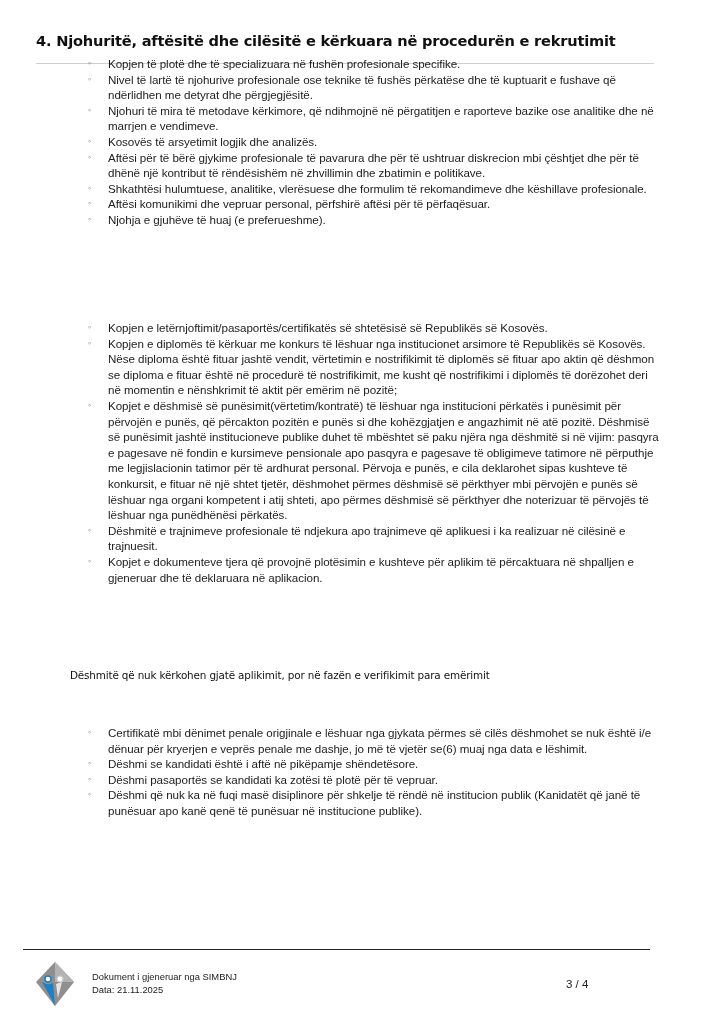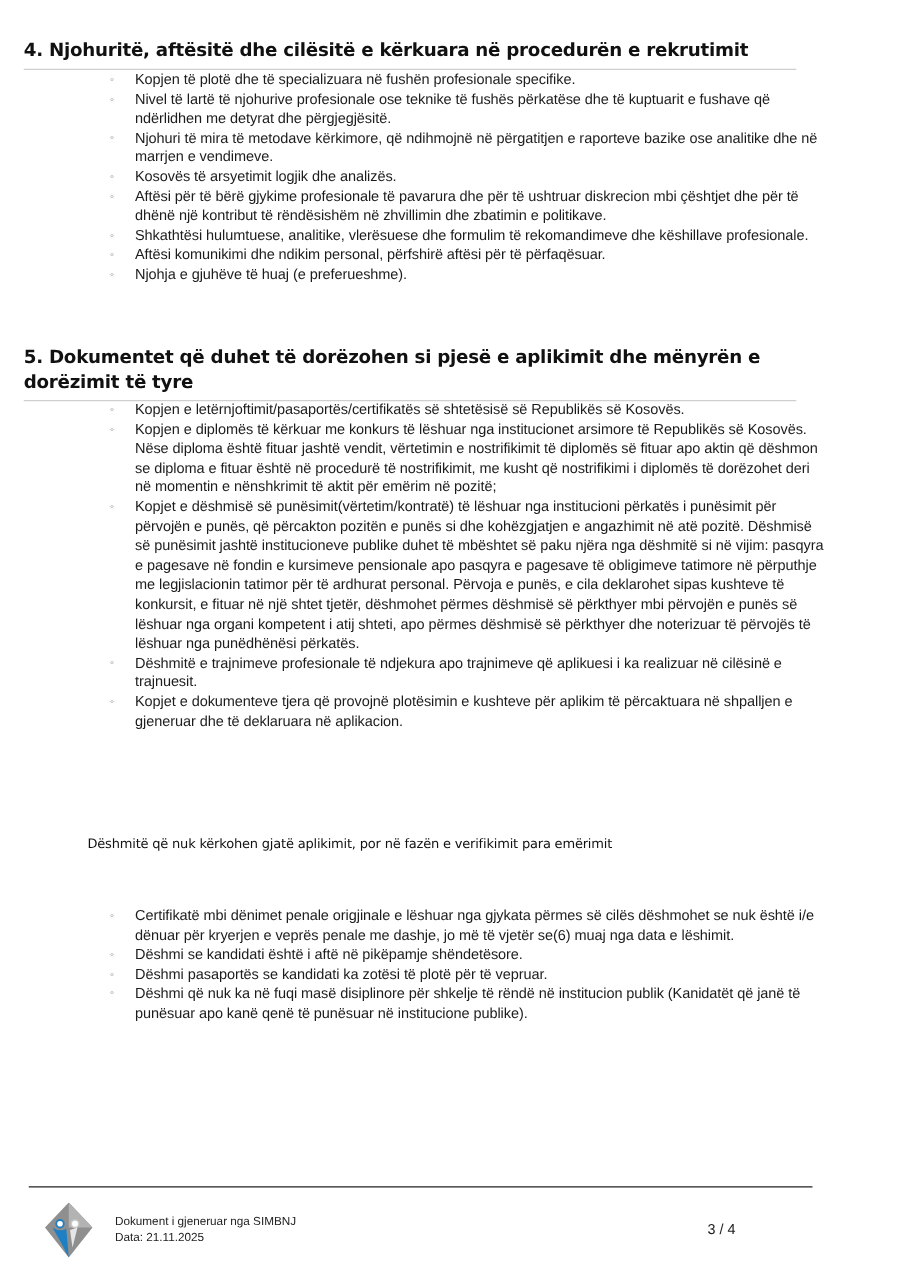--- a/index.html
+++ b/index.html
@@ -2,24 +2,24 @@
 <html><head>
   <meta charset="utf-8">
   <style>
     html, body { margin: 0; padding: 0; background: #ffffff; }
     body {
       width: 725px; height: 1024px; position: relative; overflow: hidden;
       font-family: "Liberation Sans", sans-serif; color: #1a1a1a;
     }
     .page { position: absolute; left: 0; top: 0; width: 725px; height: 1024px; }
     .section-heading {
-      position: absolute; left: 19px; width: 618px;
+      position: absolute; left: 36px; width: 618px;
       font-family: "DejaVu Sans", sans-serif; font-weight: bold;
       font-size: 14.6px; line-height: 20px; color: #111;
-      border-bottom: 1px solid #cfcfcf; padding-bottom: 4px;
+      border-bottom: 1px solid #cfcfcf; padding-bottom: 12px;
       letter-spacing: -0.2px;
     }
     ul.bullets {
       position: absolute; left: 0; margin: 0; padding: 0; list-style: none;
       width: 660px;
     }
     ul.bullets li {
       position: relative; padding-left: 108px;
       font-size: 11.6px; line-height: 15.6px; color: #1c1c1c;
       letter-spacing: -0.05px;
@@ -54,25 +54,24 @@
 <div class="page">
 
   <div class="section-heading" style="top:31px;">4. Njohuritë, aftësitë dhe cilësitë e kërkuara në procedurën e rekrutimit</div>
   <ul class="bullets" style="top:56px;">
     <li><span class="dot">◦</span><span>Kopjen të plotë dhe të specializuara në fushën profesionale specifike.</span></li>
     <li><span class="dot">◦</span><span>Nivel të lartë të njohurive profesionale ose teknike të fushës përkatëse dhe të kuptuarit e fushave që ndërlidhen me detyrat dhe përgjegjësitë.</span></li>
     <li><span class="dot">◦</span><span>Njohuri të mira të metodave kërkimore, që ndihmojnë në përgatitjen e raporteve bazike ose analitike dhe në marrjen e vendimeve.</span></li>
     <li><span class="dot">◦</span><span>Kosovës të arsyetimit logjik dhe analizës.</span></li>
     <li><span class="dot">◦</span><span>Aftësi për të bërë gjykime profesionale të pavarura dhe për të ushtruar diskrecion mbi çështjet dhe për të dhënë një kontribut të rëndësishëm në zhvillimin dhe zbatimin e politikave.</span></li>
     <li><span class="dot">◦</span><span>Shkathtësi hulumtuese, analitike, vlerësuese dhe formulim të rekomandimeve dhe këshillave profesionale.</span></li>
-    <li><span class="dot">◦</span><span>Aftësi komunikimi dhe ndikim personal, përfshirë aftësi për të përfaqësuar.</span></li>
+    <li><span class="dot">◦</span><span>Aftësi komunikimi dhe vepruar personal, përfshirë aftësi për të përfaqësuar.</span></li>
     <li><span class="dot">◦</span><span>Njohja e gjuhëve të huaj (e preferueshme).</span></li>
   </ul>
 
-  <div class="section-heading" style="top:276px;">5. Dokumentet që duhet të dorëzohen si pjesë e aplikimit dhe mënyrën e dorëzimit të tyre</div>
   <ul class="bullets" style="top:320px;">
     <li><span class="dot">◦</span><span>Kopjen e letërnjoftimit/pasaportës/certifikatës së shtetësisë së Republikës së Kosovës.</span></li>
     <li><span class="dot">◦</span><span>Kopjen e diplomës të kërkuar me konkurs të lëshuar nga institucionet arsimore të Republikës së Kosovës. Nëse diploma është fituar jashtë vendit, vërtetimin e nostrifikimit të diplomës së fituar apo aktin që dëshmon se diploma e fituar është në procedurë të nostrifikimit, me kusht që nostrifikimi i diplomës të dorëzohet deri në momentin e nënshkrimit të aktit për emërim në pozitë;</span></li>
     <li><span class="dot">◦</span><span>Kopjet e dëshmisë së punësimit(vërtetim/kontratë) të lëshuar nga institucioni përkatës i punësimit për përvojën e punës, që përcakton pozitën e punës si dhe kohëzgjatjen e angazhimit në atë pozitë. Dëshmisë së punësimit jashtë institucioneve publike duhet të mbështet së paku njëra nga dëshmitë si në vijim: pasqyra e pagesave në fondin e kursimeve pensionale apo pasqyra e pagesave të obligimeve tatimore në përputhje me legjislacionin tatimor për të ardhurat personal. Përvoja e punës, e cila deklarohet sipas kushteve të konkursit, e fituar në një shtet tjetër, dëshmohet përmes dëshmisë së përkthyer mbi përvojën e punës së lëshuar nga organi kompetent i atij shteti, apo përmes dëshmisë së përkthyer dhe noterizuar të përvojës të lëshuar nga punëdhënësi përkatës.</span></li>
     <li><span class="dot">◦</span><span>Dëshmitë e trajnimeve profesionale të ndjekura apo trajnimeve që aplikuesi i ka realizuar në cilësinë e trajnuesit.</span></li>
     <li><span class="dot">◦</span><span>Kopjet e dokumenteve tjera që provojnë plotësimin e kushteve për aplikim të përcaktuara në shpalljen e gjeneruar dhe të deklaruara në aplikacion.</span></li>
   </ul>
 
   <div class="subheading">Dëshmitë që nuk kërkohen gjatë aplikimit, por në fazën e verifikimit para emërimit</div>
   <ul class="bullets" style="top:725px;">

